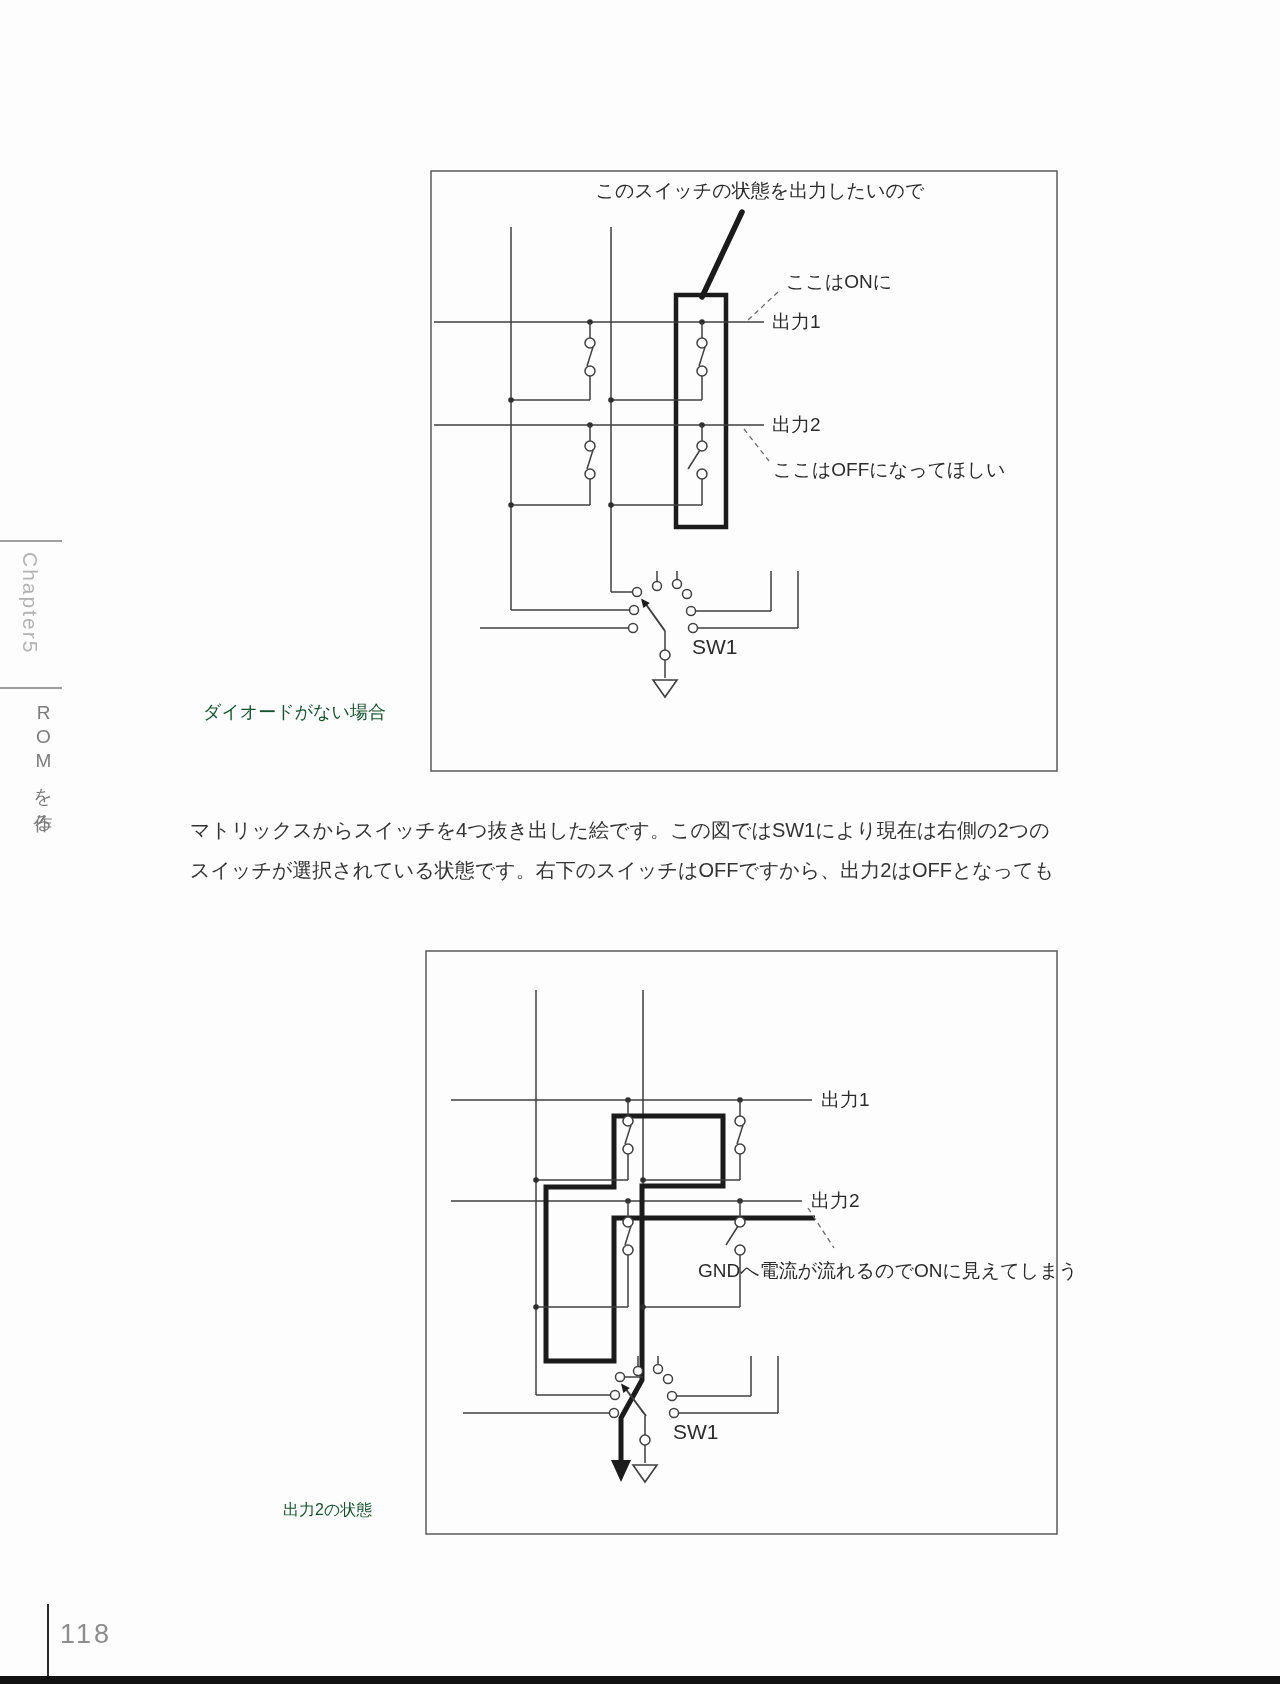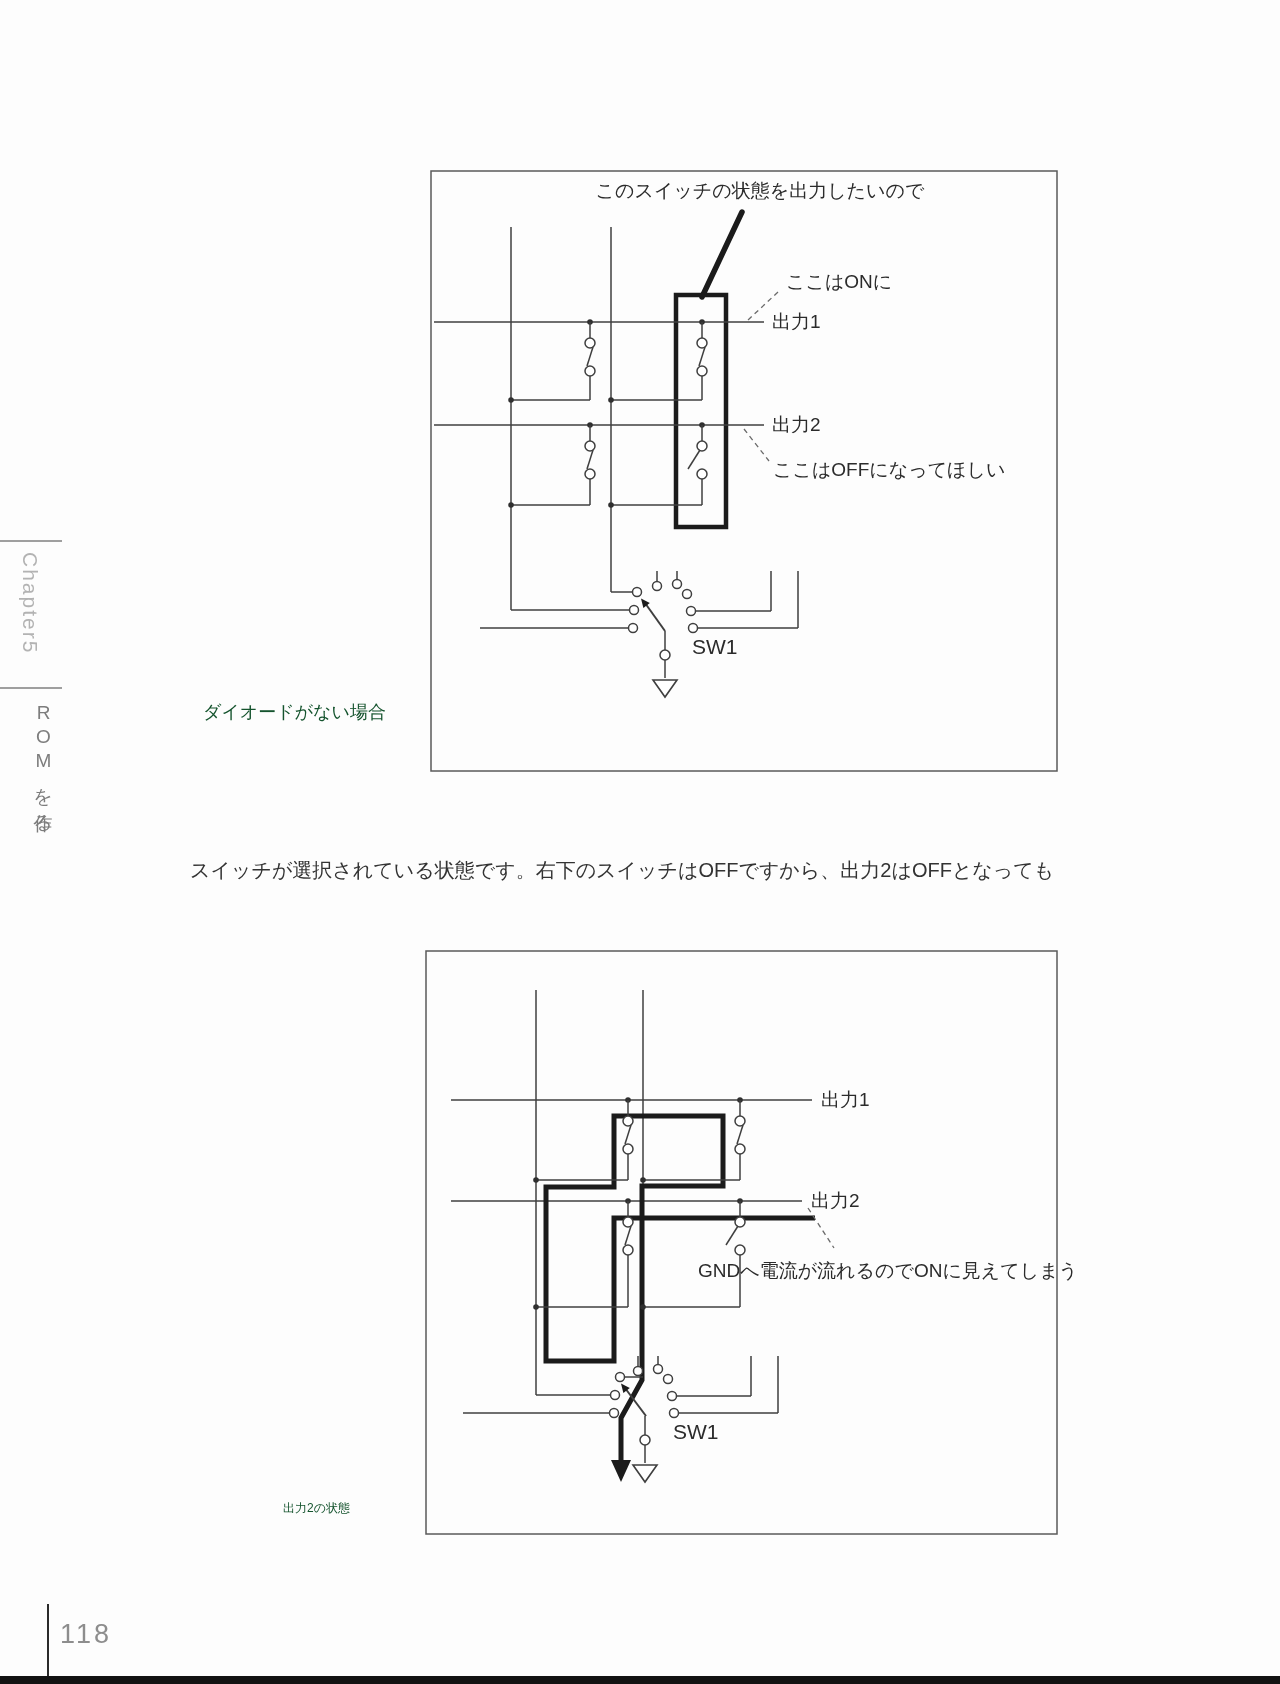--- a/index.html
+++ b/index.html
@@ -130,20 +130,21 @@
       </g>
       <path class="t" d="M235 461 V480"></path>
         <circle class="c" cx="235" cy="485" r="5"></circle>
       <path class="t" d="M235 490 V508"></path>
       <polygon class="gnd" points="223,510 247,510 235,527"></polygon>
       <text class="swlabel" x="262" y="484">SW1</text>
     </g>
   </svg>
   <div class="fig-caption" style="left:203px;top:700px;">ダイオードがない場合</div>
 
+  <div class="body-line" style="top:810px;">マトリックスからスイッチを4つ抜き出した絵です。この図ではSW1により現在は右側の2つの</div>
   <div class="body-line" style="top:850px;">スイッチが選択されている状態です。右下のスイッチはOFFですから、出力2はOFFとなっても</div>
 
   <svg style="left:425px;top:950px;" width="633" height="585" viewBox="0 0 633 585">
     <rect class="frame" x="1" y="1" width="631" height="583"></rect>
 
     <g>
       <path class="t" d="M111 40 V445"></path>
       <path class="t" d="M218 40 V427"></path>
     </g>
 
@@ -220,19 +221,19 @@
         <line class="t2" x1="221" y1="466" x2="200" y2="438"></line>
         <polygon class="arrowfill" points="196,433.5 204.8,438.1 198.4,443.1"></polygon>
       </g>
       <path class="t" d="M220 466 V485"></path>
         <circle class="c" cx="220" cy="490" r="5"></circle>
       <path class="t" d="M220 495 V513"></path>
       <polygon class="gnd" points="208,515 232,515 220,532"></polygon>
       <text class="swlabel" x="248" y="489">SW1</text>
     </g>
   </svg>
-  <div class="fig-caption" style="left:283px;top:1500px;font-size:12px;">出力2の状態</div>
+  <div class="fig-caption" style="left:283px;top:1500px;font-size:16px;">出力2の状態</div>
 
   <div class="pageno-rule"></div>
   <div class="pageno">118</div>
   <div class="bottom-bar"></div>
 
 </div>
 
 </body></html>

